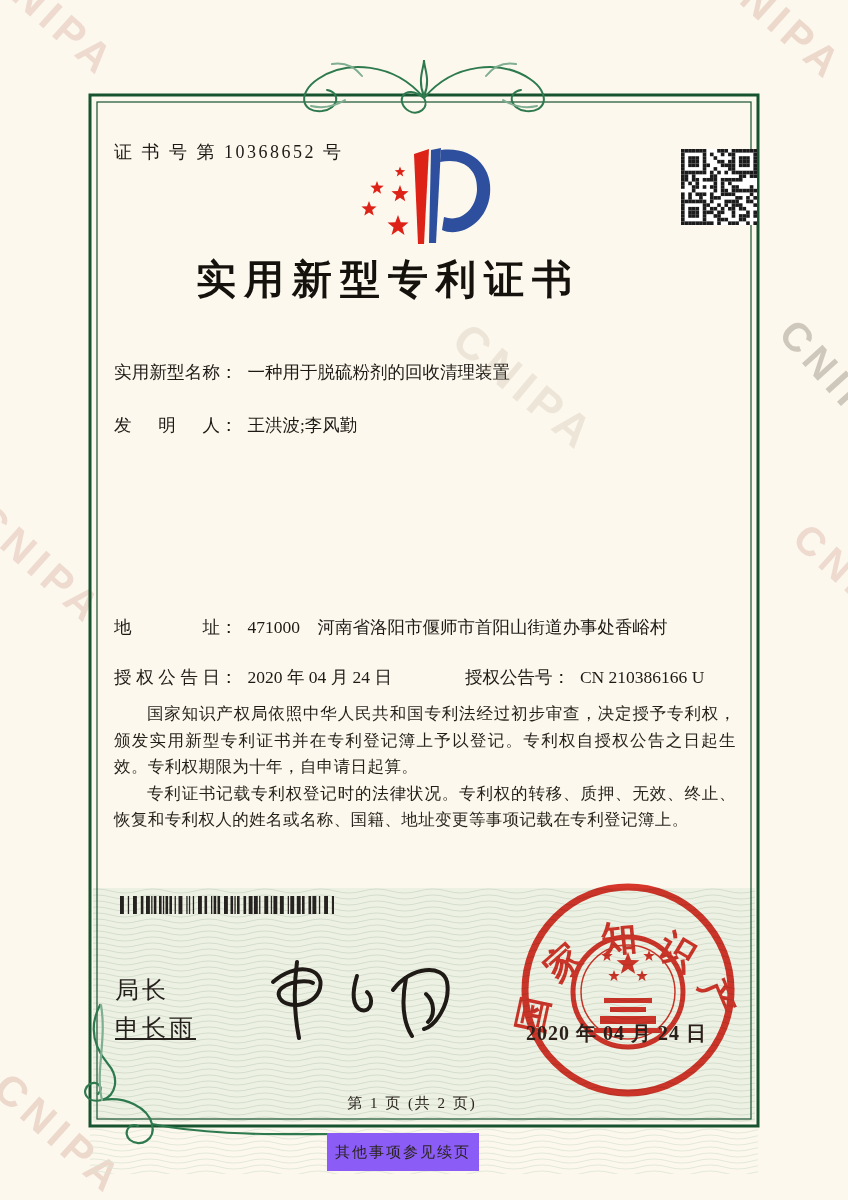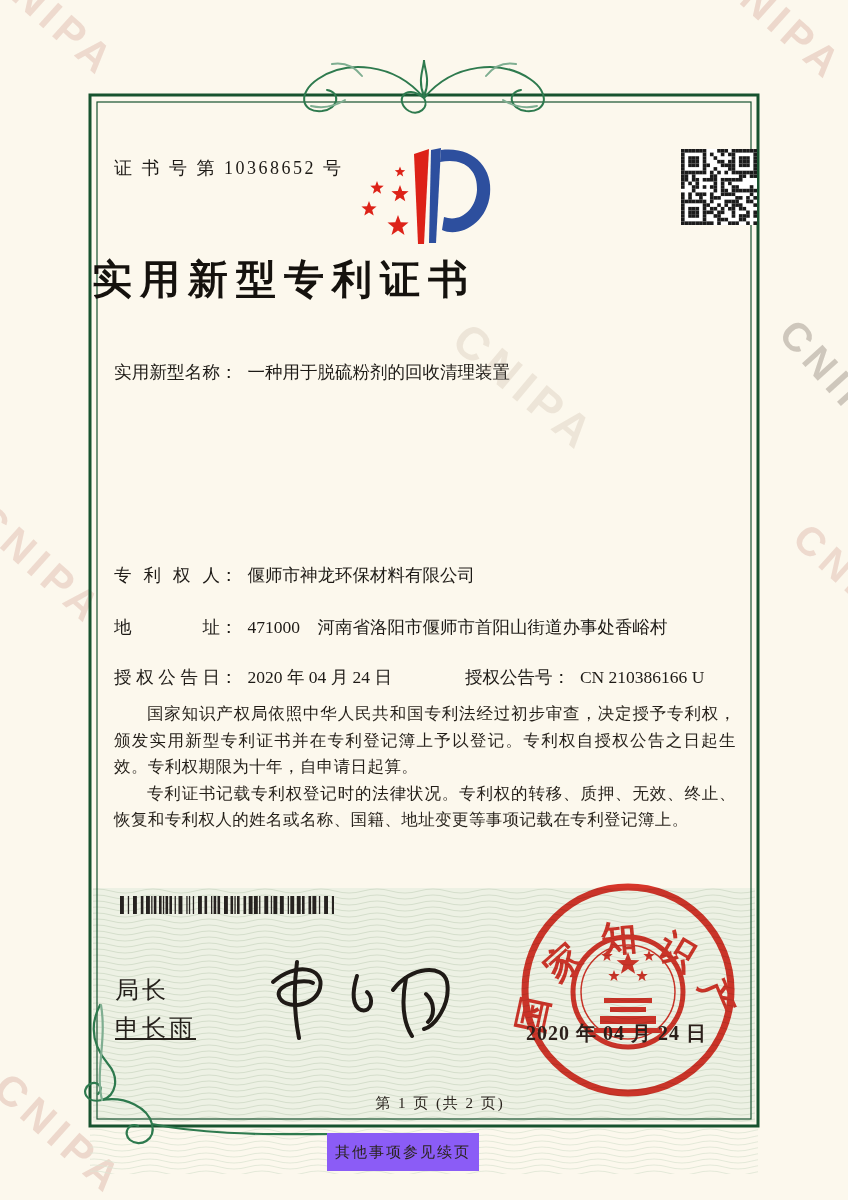--- a/index.html
+++ b/index.html
@@ -1,31 +1,31 @@
 <!DOCTYPE html>
 <html><head>
 <meta charset="utf-8">
 <style>
   html,body{margin:0;padding:0;}
   .page{position:relative;width:848px;height:1200px;background:#fcf8ed;overflow:hidden;
         font-family:"Liberation Serif","DejaVu Serif",serif;color:#25201b;}
   .abs{position:absolute;}
   .wm{position:absolute;font-family:"Liberation Sans","DejaVu Sans",sans-serif;
       font-weight:bold;letter-spacing:6px;pointer-events:none;user-select:none;}
-  .certno{font-size:18px;letter-spacing:2.5px;color:#1d1a16;margin-top:16px;}
-  .title{width:592px;left:92px;font-size:40px;font-weight:700;
+  .certno{font-size:18px;letter-spacing:2.5px;color:#1d1a16;}
+  .title{width:592px;left:92px;text-align:center;font-size:40px;font-weight:700;
          letter-spacing:8px;color:#15120e;}
   .row{left:114px;font-size:17.5px;white-space:nowrap;color:#1d1a16;}
   .flabel{display:inline-block;width:106px;text-align:justify;text-align-last:justify;vertical-align:top;}
   .colon{margin-right:10px;}
   .paras{left:114px;width:622px;font-size:16.5px;line-height:26.5px;text-align:justify;
          color:#241f19;letter-spacing:0.4px;}
   .paras p{margin:0;text-indent:2em;}
   .sig-title{font-size:24px;letter-spacing:3px;}
-  .pagefoot{left:108px;width:664px;text-align:center;font-size:15px;letter-spacing:2px;color:#2a241e;}
+  .pagefoot{left:80px;width:664px;text-align:center;font-size:15px;letter-spacing:2px;color:#2a241e;}
   .notebox{background:#8b5cf6;text-align:center;font-size:15px;letter-spacing:2px;
            line-height:38px;color:#2a241e;}
   .sealdate{font-size:20px;letter-spacing:1px;color:#2b1f1a;font-weight:600;}
 </style>
 </head>
 <body>
 
 <div class="page">
 
   <div class="wm" style="left:-28px;top:-8px;font-size:42px;color:rgba(205,150,135,0.30);transform:rotate(42deg);">CNIPA</div>
@@ -366,22 +366,22 @@
       <rect x="54.29" y="72.38" width="3.62" height="3.62" fill="#1b1b1b"></rect>
       <rect x="65.14" y="72.38" width="3.62" height="3.62" fill="#1b1b1b"></rect>
       <rect x="72.38" y="72.38" width="3.62" height="3.62" fill="#1b1b1b"></rect>
     </svg>
 
   <div class="abs title" style="top:252px;">实用新型专利证书</div>
 
   <div class="abs row" style="top:360px;">
     <span class="flabel">实用新型名称</span><span class="colon">：</span><span>一种用于脱硫粉剂的回收清理装置</span>
   </div>
-  <div class="abs row" style="top:563px;">
-    <span class="flabel">专利权人</span><span class="colon">：</span><span>偃师市神龙环保材料有限公司</span>
+  <div class="abs row" style="top:413px;">
+    <span class="flabel">发明人</span><span class="colon">：</span><span>王洪波;李风勤</span>
   </div>
   <div class="abs row" style="top:615px;">
     <span class="flabel">地址</span><span class="colon">：</span><span>471000　河南省洛阳市偃师市首阳山街道办事处香峪村</span>
   </div>
   <div class="abs row" style="top:665px;">
     <span class="flabel">授权公告日</span><span class="colon">：</span><span style="display:inline-block;width:195px;">2020 年 04 月 24 日</span>
     <span style="margin-left:18px;">授权公告号</span><span class="colon">：</span><span>CN 210386166 U</span>
   </div>
 
   <div class="abs paras" style="top:701px;">

